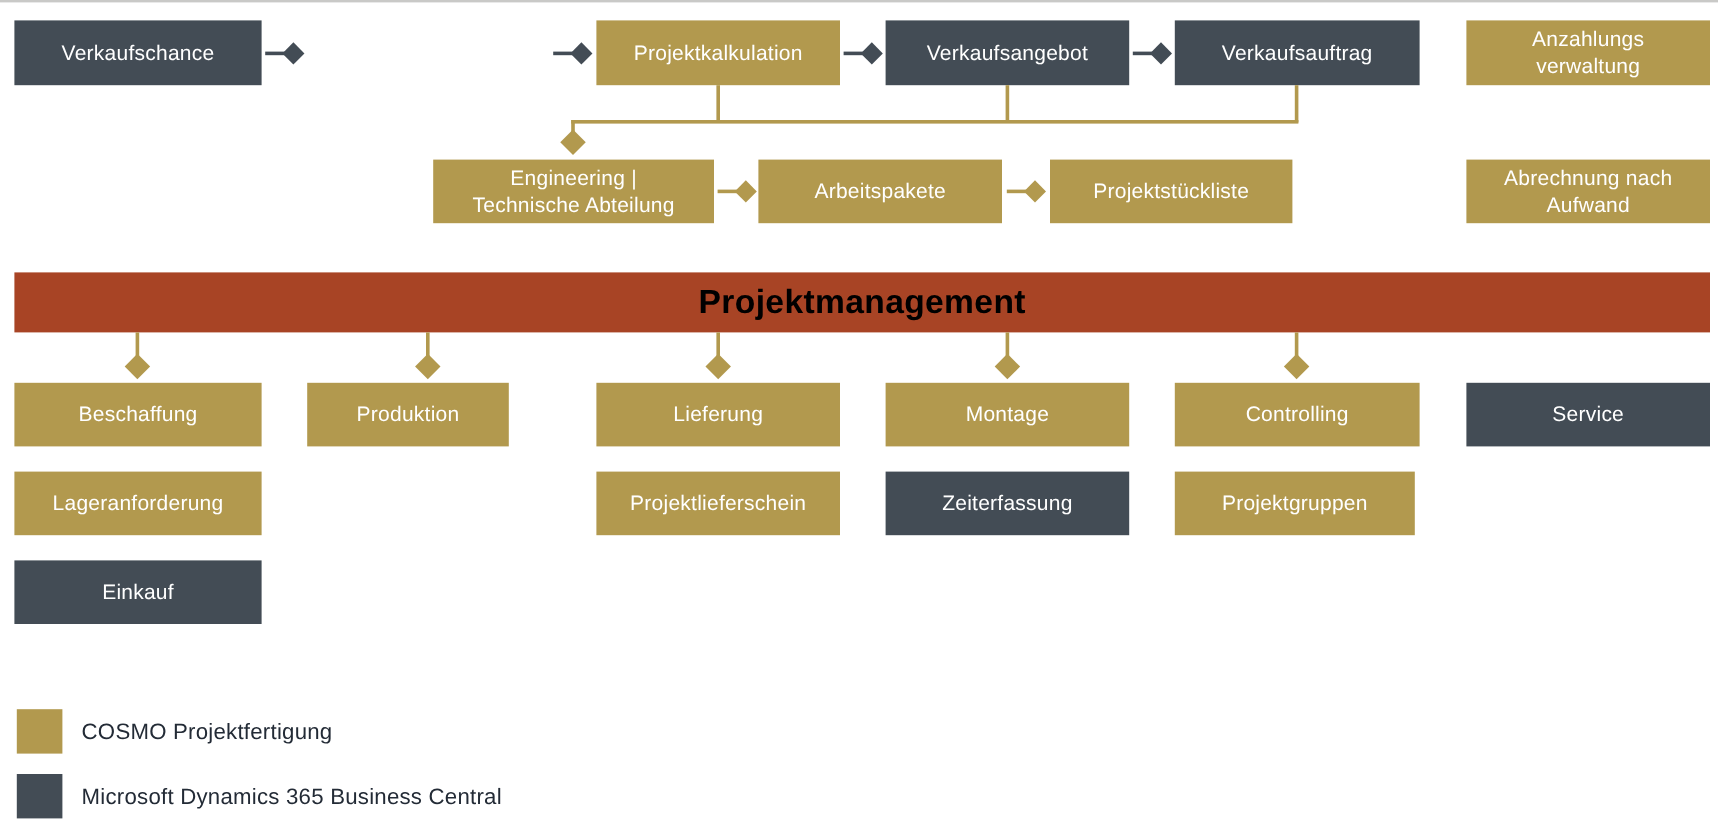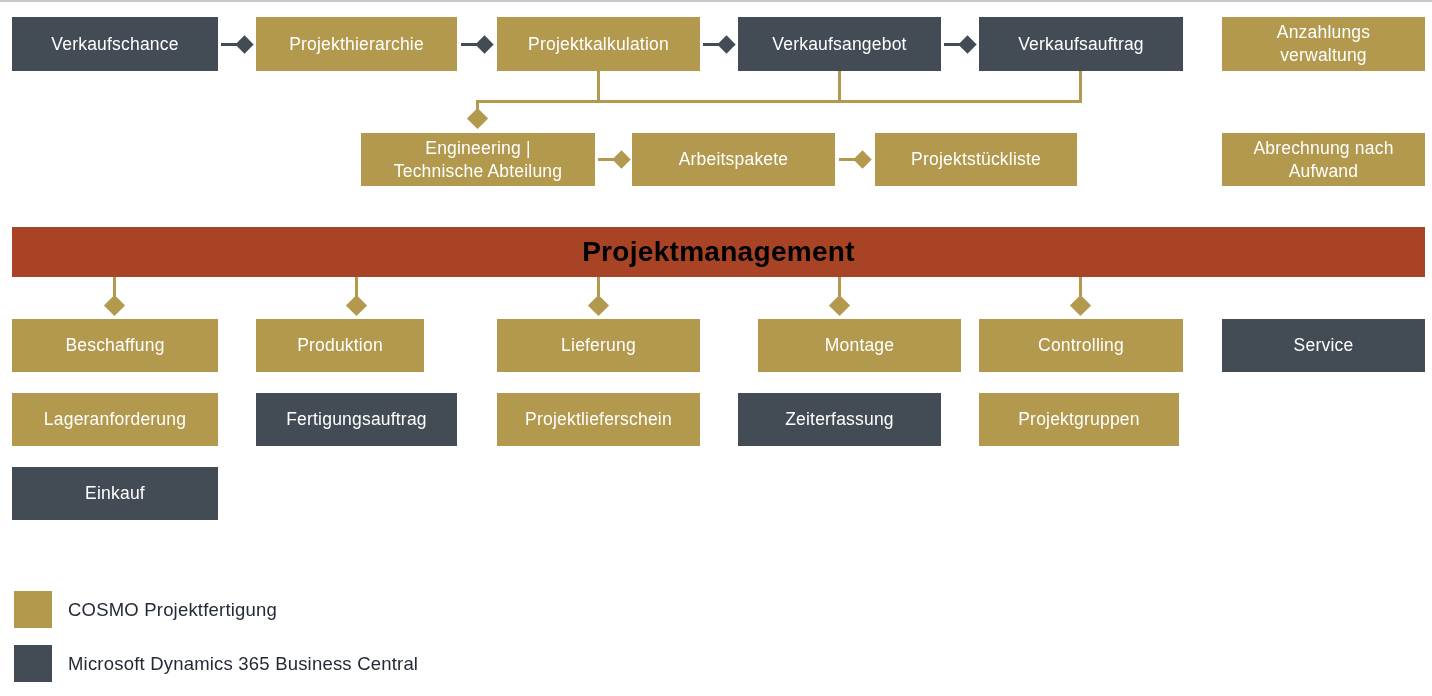--- a/index.html
+++ b/index.html
@@ -62,21 +62,20 @@
   }
 </style>
 </head>
 <body>
 
 <div id="stage">
 
   <div class="top-divider"></div>
 
   <div class="node dynamics" style="left:12px;  top:17px; width:206px; height:54px;">Verkaufschance</div>
-  <div class="node cosmo" style="left:256px; top:17px; width:201px; height:54px;">Projekthierarchie</div>
   <div class="node cosmo" style="left:497px; top:17px; width:203px; height:54px;">Projektkalkulation</div>
   <div class="node dynamics" style="left:738px; top:17px; width:203px; height:54px;">Verkaufsangebot</div>
   <div class="node dynamics" style="left:979px; top:17px; width:204px; height:54px;">Verkaufsauftrag</div>
   <div class="node cosmo" style="left:1222px;top:17px; width:203px; height:54px;">Anzahlungs
 verwaltung</div>
 
   <div class="arrow-right dark" style="left:221px; top:38px;">
       <div class="shaft"></div>
       <div class="head"></div>
     </div>
@@ -135,26 +134,25 @@
       <div class="head"></div>
     </div>
   <div class="arrow-down" style="left:1073px;">
       <div class="shaft"></div>
       <div class="head"></div>
     </div>
 
   <div class="node cosmo" style="left:12px;  top:319px; width:206px; height:53px;">Beschaffung</div>
   <div class="node cosmo" style="left:256px; top:319px; width:168px; height:53px;">Produktion</div>
   <div class="node cosmo" style="left:497px; top:319px; width:203px; height:53px;">Lieferung</div>
-  <div class="node cosmo" style="left:738px; top:319px; width:203px; height:53px;margin-left:20px;">Montage</div>
+  <div class="node cosmo" style="left:738px; top:319px; width:203px; height:53px;">Montage</div>
   <div class="node cosmo" style="left:979px; top:319px; width:204px; height:53px;">Controlling</div>
   <div class="node dynamics" style="left:1222px;top:319px; width:203px; height:53px;">Service</div>
 
   <div class="node cosmo" style="left:12px;  top:393px; width:206px; height:53px;">Lageranforderung</div>
-  <div class="node dynamics" style="left:256px; top:393px; width:201px; height:53px;">Fertigungsauftrag</div>
   <div class="node cosmo" style="left:497px; top:393px; width:203px; height:53px;">Projektlieferschein</div>
   <div class="node dynamics" style="left:738px; top:393px; width:203px; height:53px;">Zeiterfassung</div>
   <div class="node cosmo" style="left:979px; top:393px; width:200px; height:53px;">Projektgruppen</div>
 
   <div class="node dynamics" style="left:12px; top:467px; width:206px; height:53px;">Einkauf</div>
 
   <div class="legend-swatch cosmo" style="left:14px; top:591px;"></div>
   <div class="legend-label" style="top:591px;">COSMO Projektfertigung</div>
   <div class="legend-swatch dynamics" style="left:14px; top:645px;"></div>
   <div class="legend-label" style="top:645px;">Microsoft Dynamics 365 Business Central</div>

